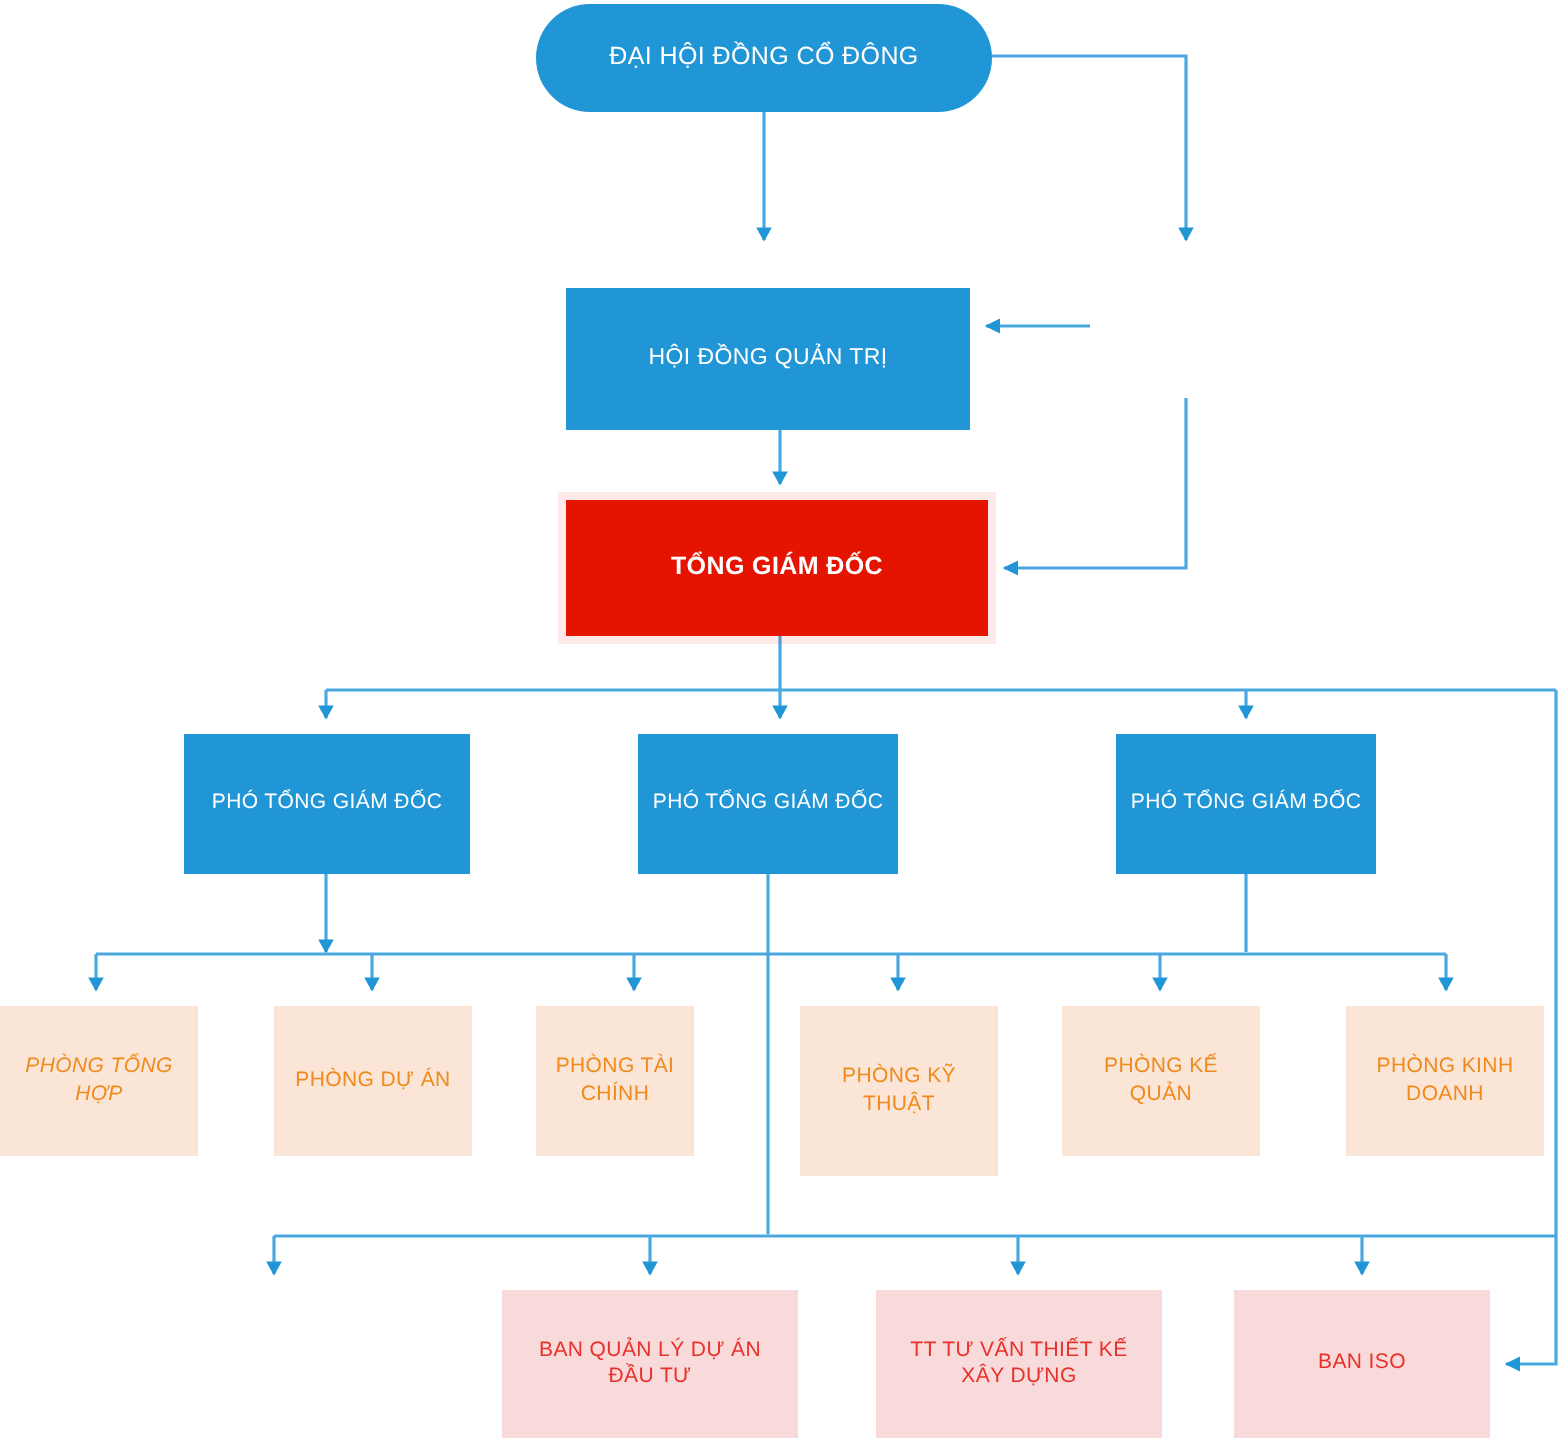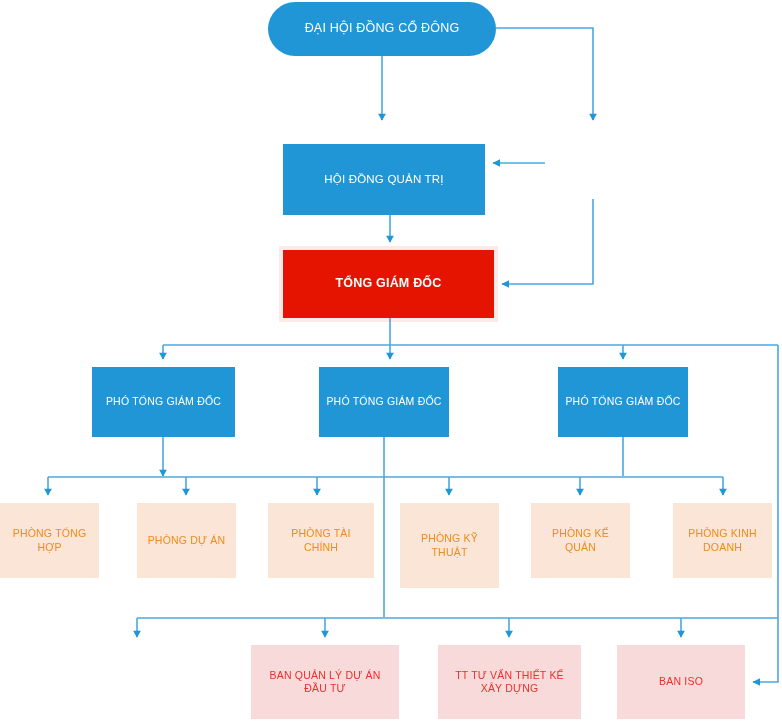--- a/index.html
+++ b/index.html
@@ -155,27 +155,27 @@
   <div class="node n-deputy" style="left:92px; top:367px; width:143px; height:70px;">
     <span class="node-label">PHÓ TỔNG GIÁM ĐỐC</span>
   </div>
   <div class="node n-deputy" style="left:319px; top:367px; width:130px; height:70px;">
     <span class="node-label">PHÓ TỔNG GIÁM ĐỐC</span>
   </div>
   <div class="node n-deputy" style="left:558px; top:367px; width:130px; height:70px;">
     <span class="node-label">PHÓ TỔNG GIÁM ĐỐC</span>
   </div>
 
-  <div class="node n-dept" style="left:0px; top:503px; width:99px; height:75px;">
+  <div class="node n-dept" style="left:0px; top:503px; width:99px; height:75px;font-style:italic;">
     <span class="node-label">PHÒNG TỔNG HỢP</span>
   </div>
   <div class="node n-dept" style="left:137px; top:503px; width:99px; height:75px;">
     <span class="node-label">PHÒNG DỰ ÁN</span>
   </div>
-  <div class="node n-dept" style="left:268px; top:503px; width:106px; height:75px;justify-content:center;">
+  <div class="node n-dept" style="left:268px; top:503px; width:79px; height:75px;justify-content:center;">
     <span class="node-label">PHÒNG TÀI CHÍNH</span>
   </div>
   <div class="node n-dept" style="left:400px; top:503px; width:99px; height:85px;align-items:center;">
     <span class="node-label">PHÒNG KỸ THUẬT</span>
   </div>
   <div class="node n-dept" style="left:531px; top:503px; width:99px; height:75px;">
     <span class="node-label">PHÒNG KẾ QUẢN</span>
   </div>
   <div class="node n-dept" style="left:673px; top:503px; width:99px; height:75px;">
     <span class="node-label">PHÒNG KINH DOANH</span>

